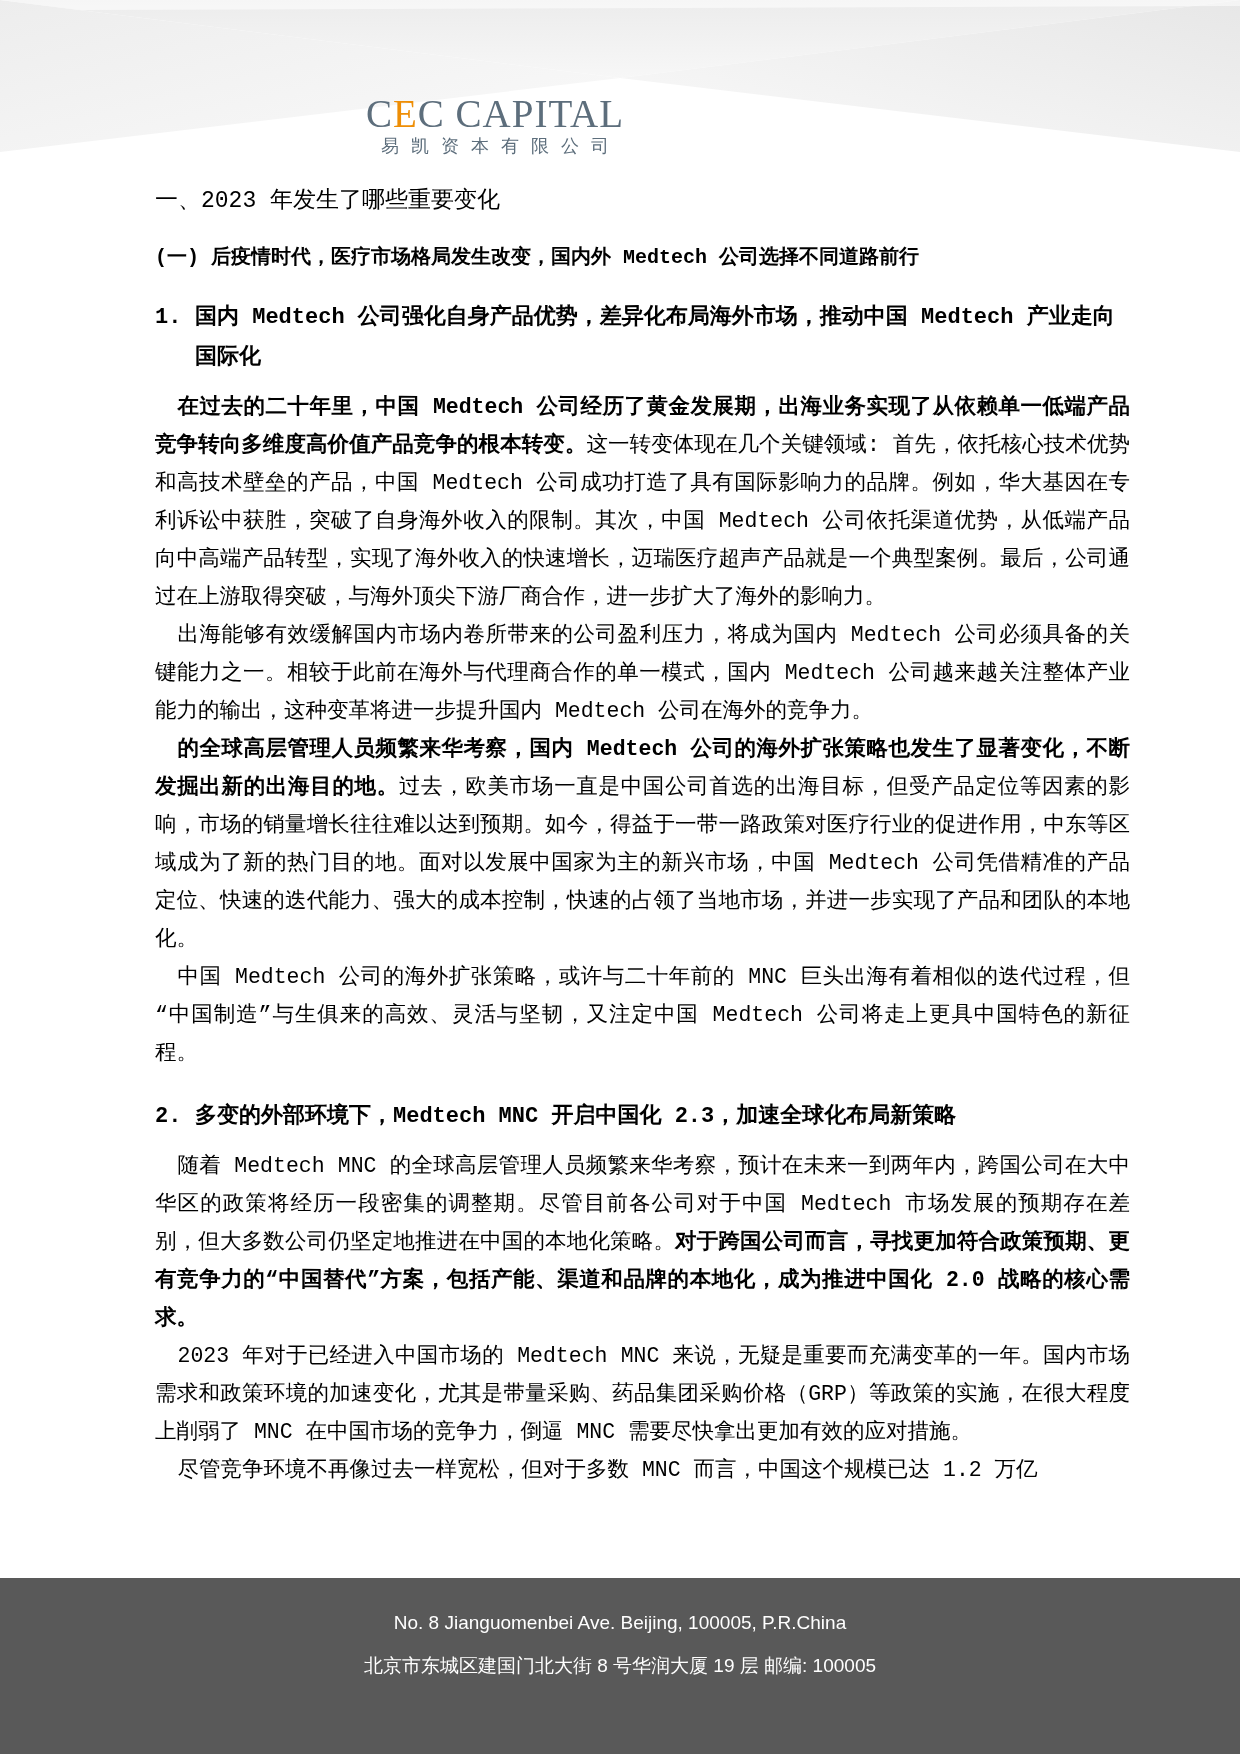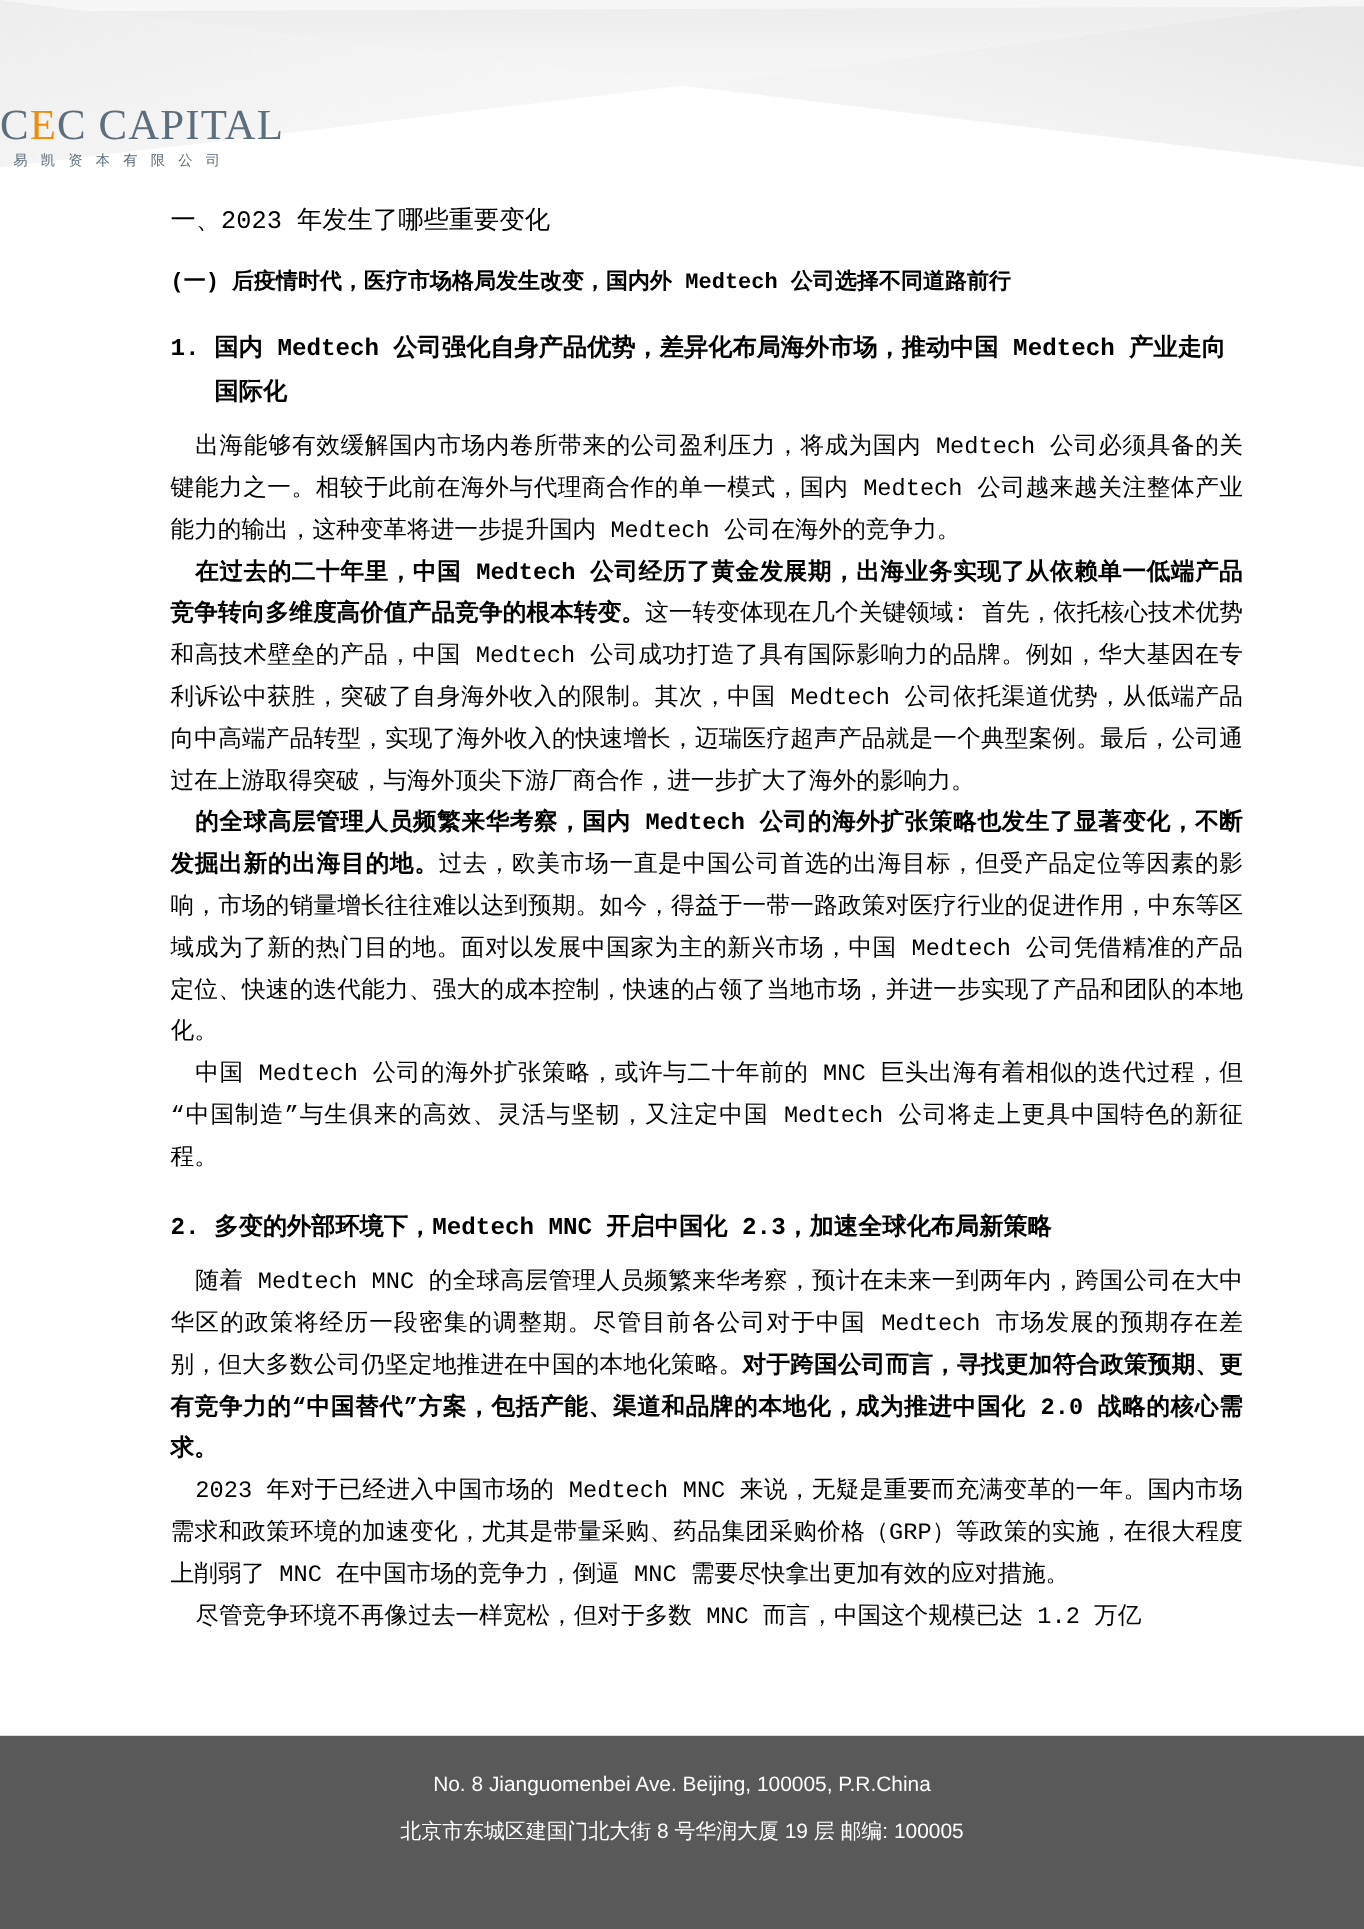--- a/index.html
+++ b/index.html
@@ -8,30 +8,30 @@
     position:relative;
     background:#ffffff;
     overflow:hidden;
     font-family:"Liberation Mono","DejaVu Sans Mono",serif;
   }
 
   
   .header-art { position:absolute; top:0; left:0; width:1240px; height:170px; }
 
   
-  .logo { position:absolute; top:94px; left:0; width:990px; text-align:left; }
+  .logo { position:absolute; top:94px; left:0; width:990px; text-align:center; }
   .logo-en {
     font-family:"Liberation Serif","DejaVu Serif",serif;
     font-size:39px; line-height:40px; letter-spacing:1px;
     color:#5d6e7c; font-weight:400;
   }
   .logo-en .e { color:#ee8e06; }
   .logo-cn {
     font-family:"Liberation Serif","DejaVu Serif",serif;
-    font-size:13px; line-height:22px; margin-top:1px;
+    font-size:18px; line-height:22px; margin-top:1px;
     letter-spacing:12px; text-indent:12px;
     color:#5d6e7c;
   }
 
   
   .content {
     position:absolute; left:155px; top:171px; width:975px;
     color:#000; font-size:21.5px; line-height:38px;
     text-align:justify;
   }
@@ -93,22 +93,22 @@
 
 <div class="logo">
   <div class="logo-en"><span>C</span><span class="e">E</span><span>C CAPITAL</span></div>
   <div class="logo-cn">易凯资本有限公司</div>
 </div>
 
 <div class="content">
     <div class="h1">一、2023 年发生了哪些重要变化</div>
     <div class="h2">(一) 后疫情时代，医疗市场格局发生改变，国内外 Medtech 公司选择不同道路前行</div>
     <div class="h3"><span class="h3num">1.</span><span>国内 Medtech 公司强化自身产品优势，差异化布局海外市场，推动中国 Medtech 产业走向<br>国际化</span></div>
+    <p class="para"><span class="b">在过去的二十年里，中国 Medtech 公司经历了黄金发展期，出海业务实现了从依赖单一低端产品竞争转向多维度高价值产品竞争的根本转变。</span><span>这一转变体现在几个关键领域: 首先，依托核心技术优势和高技术壁垒的产品，中国 Medtech 公司成功打造了具有国际影响力的品牌。例如，华大基因在专利诉讼中获胜，突破了自身海外收入的限制。其次，中国 Medtech 公司依托渠道优势，从低端产品向中高端产品转型，实现了海外收入的快速增长，迈瑞医疗超声产品就是一个典型案例。最后，公司通过在上游取得突破，与海外顶尖下游厂商合作，进一步扩大了海外的影响力。</span></p>
     <p class="para"><span>出海能够有效缓解国内市场内卷所带来的公司盈利压力，将成为国内 Medtech 公司必须具备的关键能力之一。相较于此前在海外与代理商合作的单一模式，国内 Medtech 公司越来越关注整体产业能力的输出，这种变革将进一步提升国内 Medtech 公司在海外的竞争力。</span></p>
-    <p class="para"><span class="b">在过去的二十年里，中国 Medtech 公司经历了黄金发展期，出海业务实现了从依赖单一低端产品竞争转向多维度高价值产品竞争的根本转变。</span><span>这一转变体现在几个关键领域: 首先，依托核心技术优势和高技术壁垒的产品，中国 Medtech 公司成功打造了具有国际影响力的品牌。例如，华大基因在专利诉讼中获胜，突破了自身海外收入的限制。其次，中国 Medtech 公司依托渠道优势，从低端产品向中高端产品转型，实现了海外收入的快速增长，迈瑞医疗超声产品就是一个典型案例。最后，公司通过在上游取得突破，与海外顶尖下游厂商合作，进一步扩大了海外的影响力。</span></p>
     <p class="para"><span class="b">的全球高层管理人员频繁来华考察，国内 Medtech 公司的海外扩张策略也发生了显著变化，不断发掘出新的出海目的地。</span><span>过去，欧美市场一直是中国公司首选的出海目标，但受产品定位等因素的影响，市场的销量增长往往难以达到预期。如今，得益于一带一路政策对医疗行业的促进作用，中东等区域成为了新的热门目的地。面对以发展中国家为主的新兴市场，中国 Medtech 公司凭借精准的产品定位、快速的迭代能力、强大的成本控制，快速的占领了当地市场，并进一步实现了产品和团队的本地化。</span></p>
     <p class="para"><span>中国 Medtech 公司的海外扩张策略，或许与二十年前的 MNC 巨头出海有着相似的迭代过程，但“中国制造”与生俱来的高效、灵活与坚韧，又注定中国 Medtech 公司将走上更具中国特色的新征程。</span></p>
     <div class="h3"><span class="h3num">2.</span><span>多变的外部环境下，Medtech MNC 开启中国化 2.3，加速全球化布局新策略</span></div>
     <p class="para"><span>随着 Medtech MNC 的全球高层管理人员频繁来华考察，预计在未来一到两年内，跨国公司在大中华区的政策将经历一段密集的调整期。尽管目前各公司对于中国 Medtech 市场发展的预期存在差别，但大多数公司仍坚定地推进在中国的本地化策略。</span><span class="b">对于跨国公司而言，寻找更加符合政策预期、更有竞争力的“中国替代”方案，包括产能、渠道和品牌的本地化，成为推进中国化 2.0 战略的核心需求。</span></p>
     <p class="para"><span>2023 年对于已经进入中国市场的 Medtech  MNC 来说，无疑是重要而充满变革的一年。国内市场需求和政策环境的加速变化，尤其是带量采购、药品集团采购价格（GRP）等政策的实施，在很大程度上削弱了 MNC 在中国市场的竞争力，倒逼 MNC 需要尽快拿出更加有效的应对措施。</span></p>
     <p class="para"><span>尽管竞争环境不再像过去一样宽松，但对于多数 MNC 而言，中国这个规模已达 1.2 万亿</span></p>
   </div>
 
 <div class="footer">
   <div class="footer-line">No. 8 Jianguomenbei Ave. Beijing, 100005, P.R.China</div>

